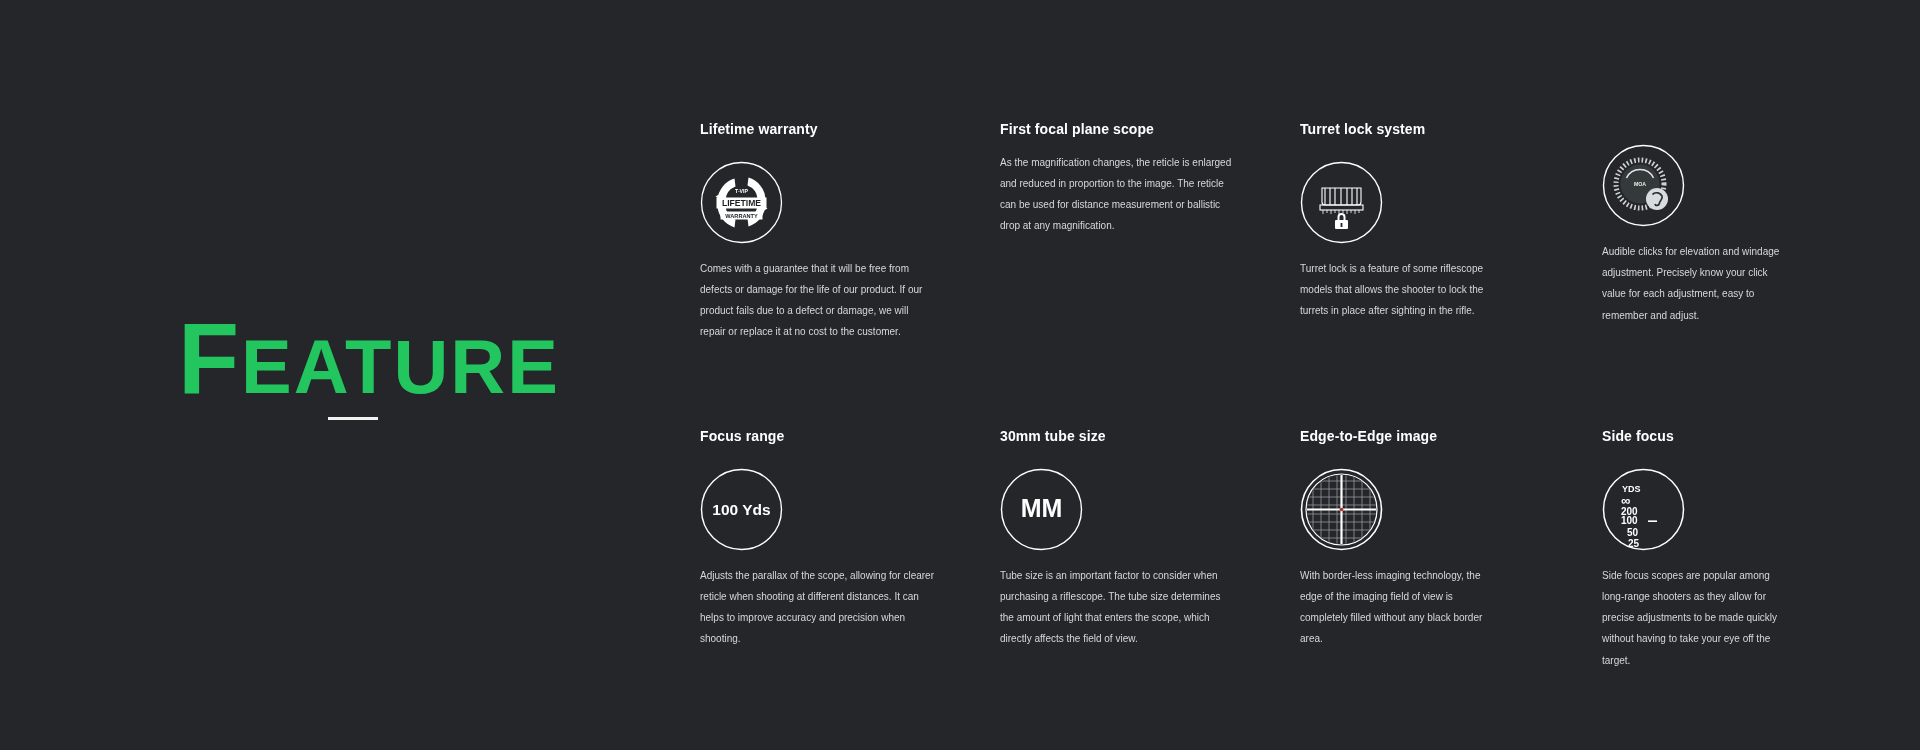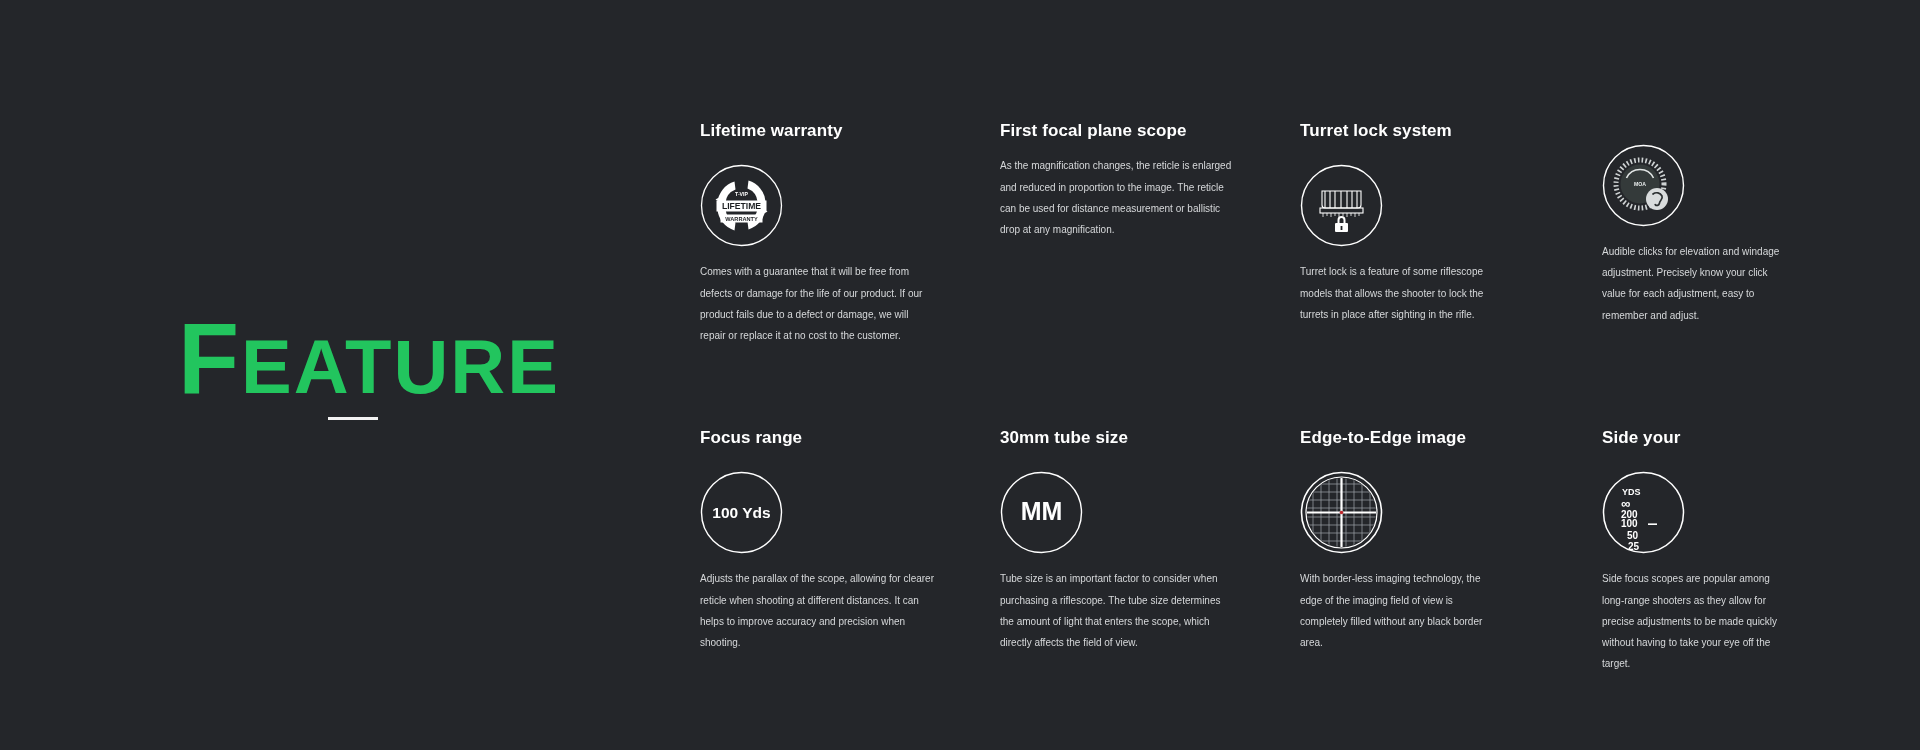--- a/index.html
+++ b/index.html
@@ -30,21 +30,21 @@
   .grid { position:absolute; left:700px; top:0; width:1220px; height:750px; }
   .cell { position:absolute; width:300px; }
   .cell.c0 { left:0; }
   .cell.c1 { left:300px; }
   .cell.c2 { left:600px; }
   .cell.c3 { left:902px; }
   .cell.r0 { top:121px; }
   .cell.r1 { top:428px; }
 
   .cell-title {
-    font-size:17px; font-weight:700; color:#ffffff;
+    font-size:14px; font-weight:700; color:#ffffff;
     letter-spacing:.1px; line-height:1.2;
     white-space:nowrap;
   }
   .icon-wrap { margin-top:23px; height:83px; }
   .cell-body {
     margin-top:14px;
     font-size:10px; line-height:2.12;
     color:#d6d8da;
     width:236px;
   }
@@ -170,21 +170,21 @@
             <path d="M7,41.5 H76"></path>
             <path d="M41.5,7 V76"></path>
           </g>
           <circle cx="41.5" cy="41.5" r="1.8" fill="#c0282d"></circle>
         </svg>
       </div>
       <div class="cell-body">With border-less imaging technology, the edge of the imaging field of view is completely filled without any black border area.</div>
     </div>
 
     <div class="cell c3 r1">
-      <div class="cell-title">Side your</div>
+      <div class="cell-title">Side focus</div>
       <div class="icon-wrap">
         <svg class="ic" width="83" height="83" viewBox="0 0 83 83">
           <circle cx="41.5" cy="41.5" r="40" fill="none" stroke="#ffffff" stroke-width="1.5"></circle>
           <g fill="#ffffff" font-family="'Liberation Sans',sans-serif" font-weight="700">
             <text x="20" y="24" font-size="9">YDS</text>
             <text x="19" y="37" font-size="13">∞</text>
             <text x="19" y="47" font-size="10">200</text>
             <text x="19" y="56" font-size="10">100</text>
             <rect x="46" y="52.4" width="9" height="1.6"></rect>
             <text x="25" y="68" font-size="10">50</text>

